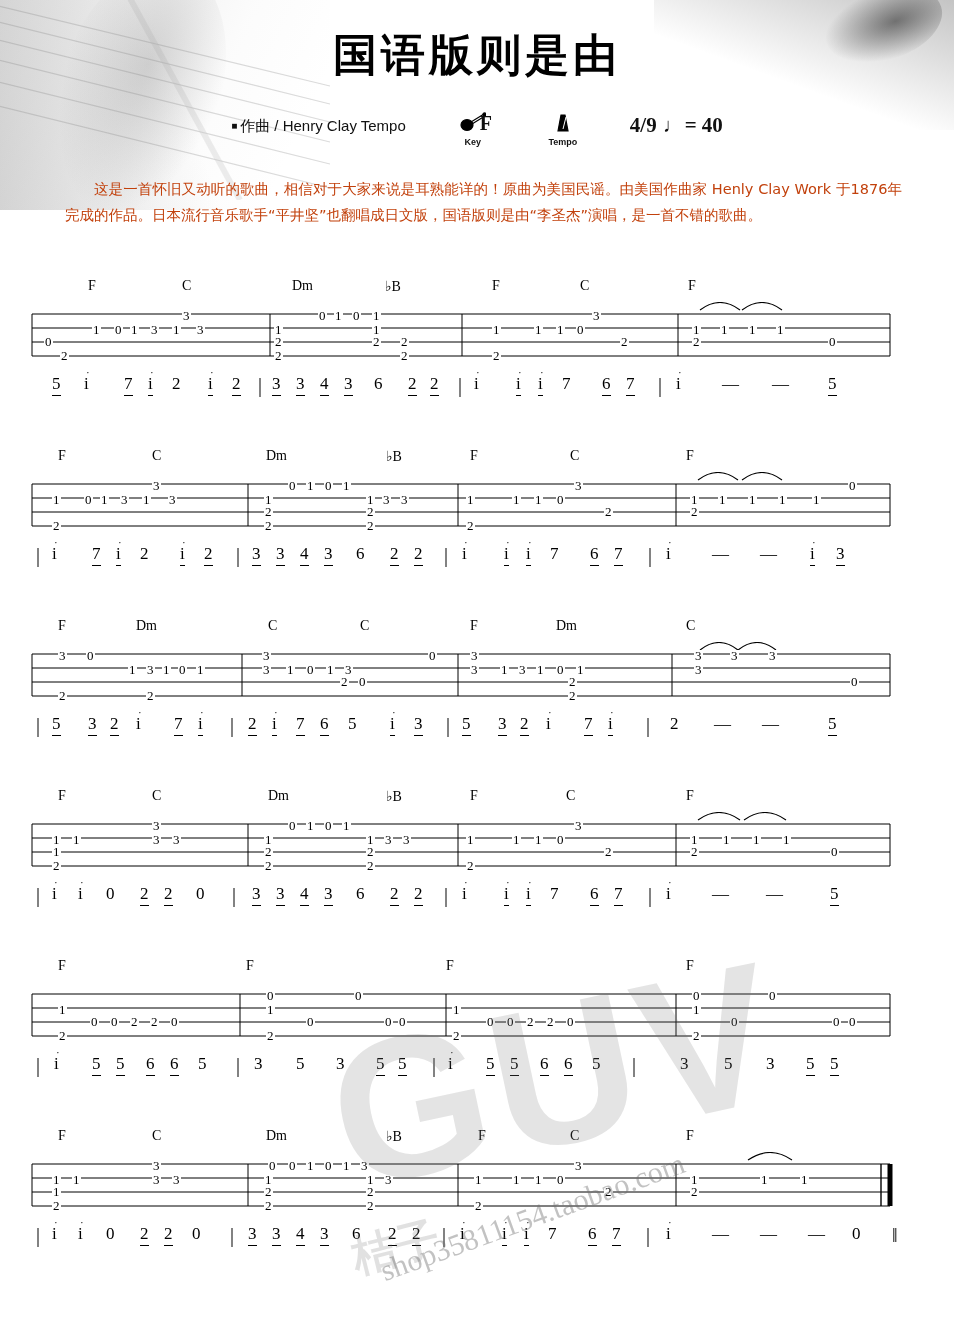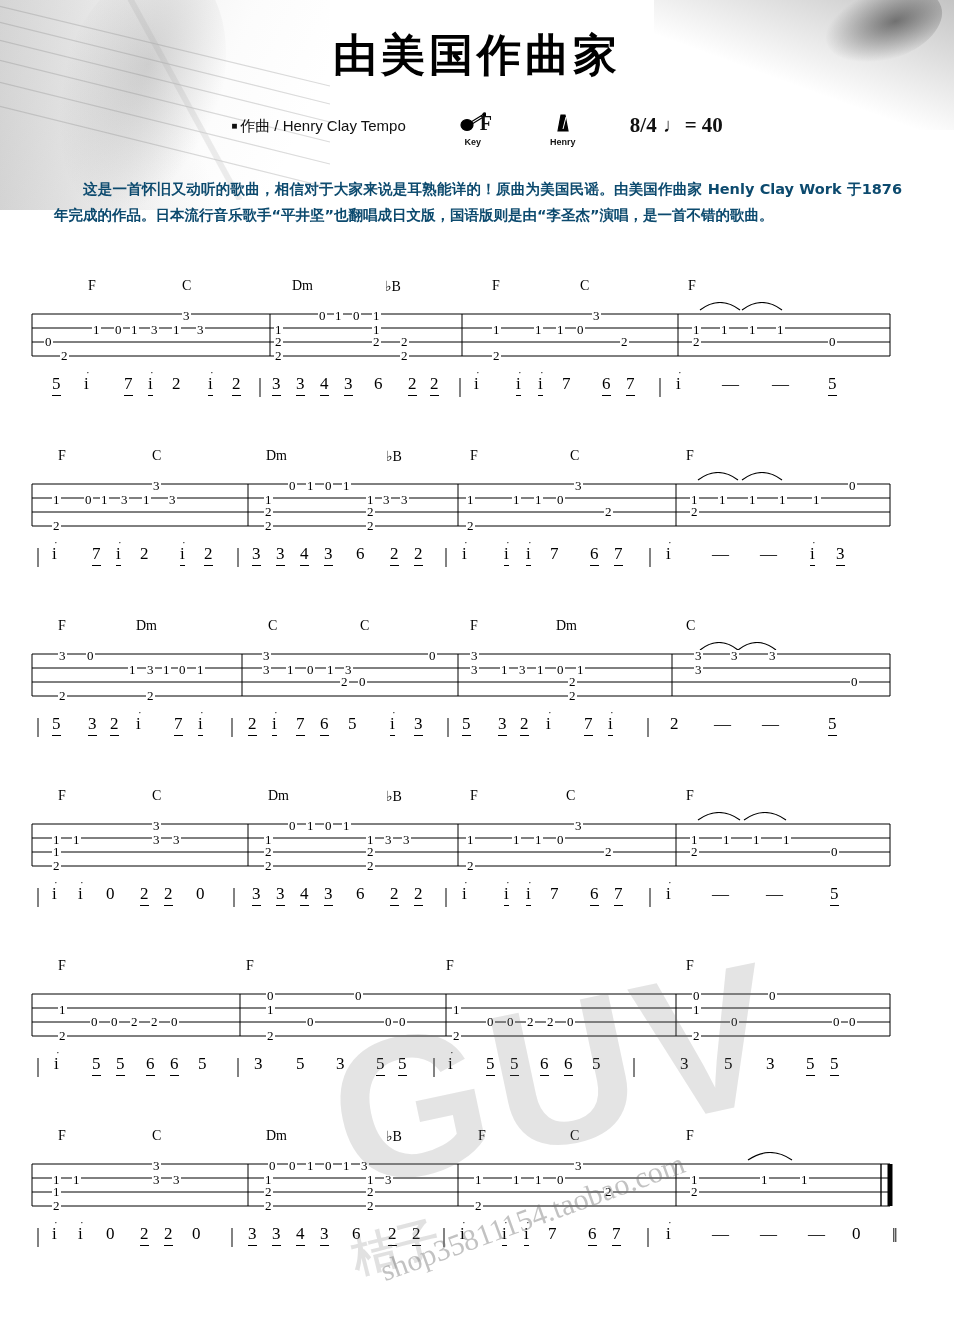--- a/index.html
+++ b/index.html
@@ -58,24 +58,23 @@
   .kv{position:relative;width:46px;text-align:center;}
   .kv .glyph{font-size:19px;line-height:19px;}
   .kv .val{position:absolute;left:30px;top:0;font-size:20px;font-weight:bold;font-family:"Liberation Serif",serif;}
   .kv .cap{display:block;font-size:9px;font-weight:bold;margin-top:1px;}
   .tempo{font-size:21px;font-weight:bold;font-family:"Liberation Serif",serif;padding-top:1px;white-space:nowrap;}
   .tempo .sig{letter-spacing:0px;}
   .tempo .note{font-size:20px;margin:0 2px 0 6px;}
 
   
   .intro{
-    position:absolute;left:54px;right:52px;top:176px;
-    font-size:14.5px;line-height:26px;color:#0c4a6e;text-align:justify;
+    position:absolute;left:65px;right:52px;top:176px;
+    font-size:14.5px;line-height:26px;color:#c2410c;text-align:justify;
     font-family:"DejaVu Sans","Liberation Sans",sans-serif;
-    font-weight:bold;
   }
   .intro p{margin:0;text-indent:2em;}
 
   
   .systems{position:absolute;left:0;top:278px;width:954px;}
   .system{position:relative;height:170px;}
   .chords{position:relative;height:20px;margin-left:0;}
   .chord{
     position:absolute;top:0;font-size:14px;font-family:"Liberation Serif",serif;color:#000;
   }
@@ -124,21 +123,21 @@
     <path d="M-10 58 L330 142"></path>
     <path d="M-10 80 L330 164"></path>
     <path d="M-10 104 L330 188"></path>
   </g>
   <g stroke="#9a9a9a" stroke-width="6" fill="none" opacity=".35">
     <path d="M120 -20 L240 200"></path>
   </g>
 </svg>
 <div class="photo-wash-right"></div>
 
-<div class="title">由美国作曲家</div>
+<div class="title">国语版则是由</div>
 
 <div class="meta-row">
   <div class="composer">
     <span class="bullet">■</span><span>作曲 / Henry Clay Tempo</span>
   </div>
 
   <div class="kv">
     <span class="glyph">
       <svg width="26" height="20" viewBox="0 0 26 20">
           <g fill="none" stroke="#000" stroke-width="1.2">
@@ -155,25 +154,25 @@
 
   <div class="kv">
     <span class="glyph">
       <svg width="22" height="20" viewBox="0 0 22 20">
           <g stroke="#000" stroke-width="1.2" fill="#000">
         <path d="M6 19 L9 3 L13 3 L16 19 Z"></path>
         <path d="M11 17 L14 5" stroke="#fff" stroke-width="1"></path>
       </g>
         </svg>
     </span>
-    <span class="cap">Henry</span>
+    <span class="cap">Tempo</span>
   </div>
 
   <div class="tempo">
-    <span class="sig">8/4</span><span class="note">♩</span><span>= 40</span>
+    <span class="sig">4/9</span><span class="note">♩</span><span>= 40</span>
   </div>
 </div>
 
 <div class="intro">
   <p>这是一首怀旧又动听的歌曲，相信对于大家来说是耳熟能详的！原曲为美国民谣。由美国作曲家 Henly Clay Work 于1876年完成的作品。日本流行音乐歌手“平井坚”也翻唱成日文版，国语版则是由“李圣杰”演唱，是一首不错的歌曲。</p>
 </div>
 
 <div class="systems" id="systems">
     <div class="system">
       <div class="chords">

